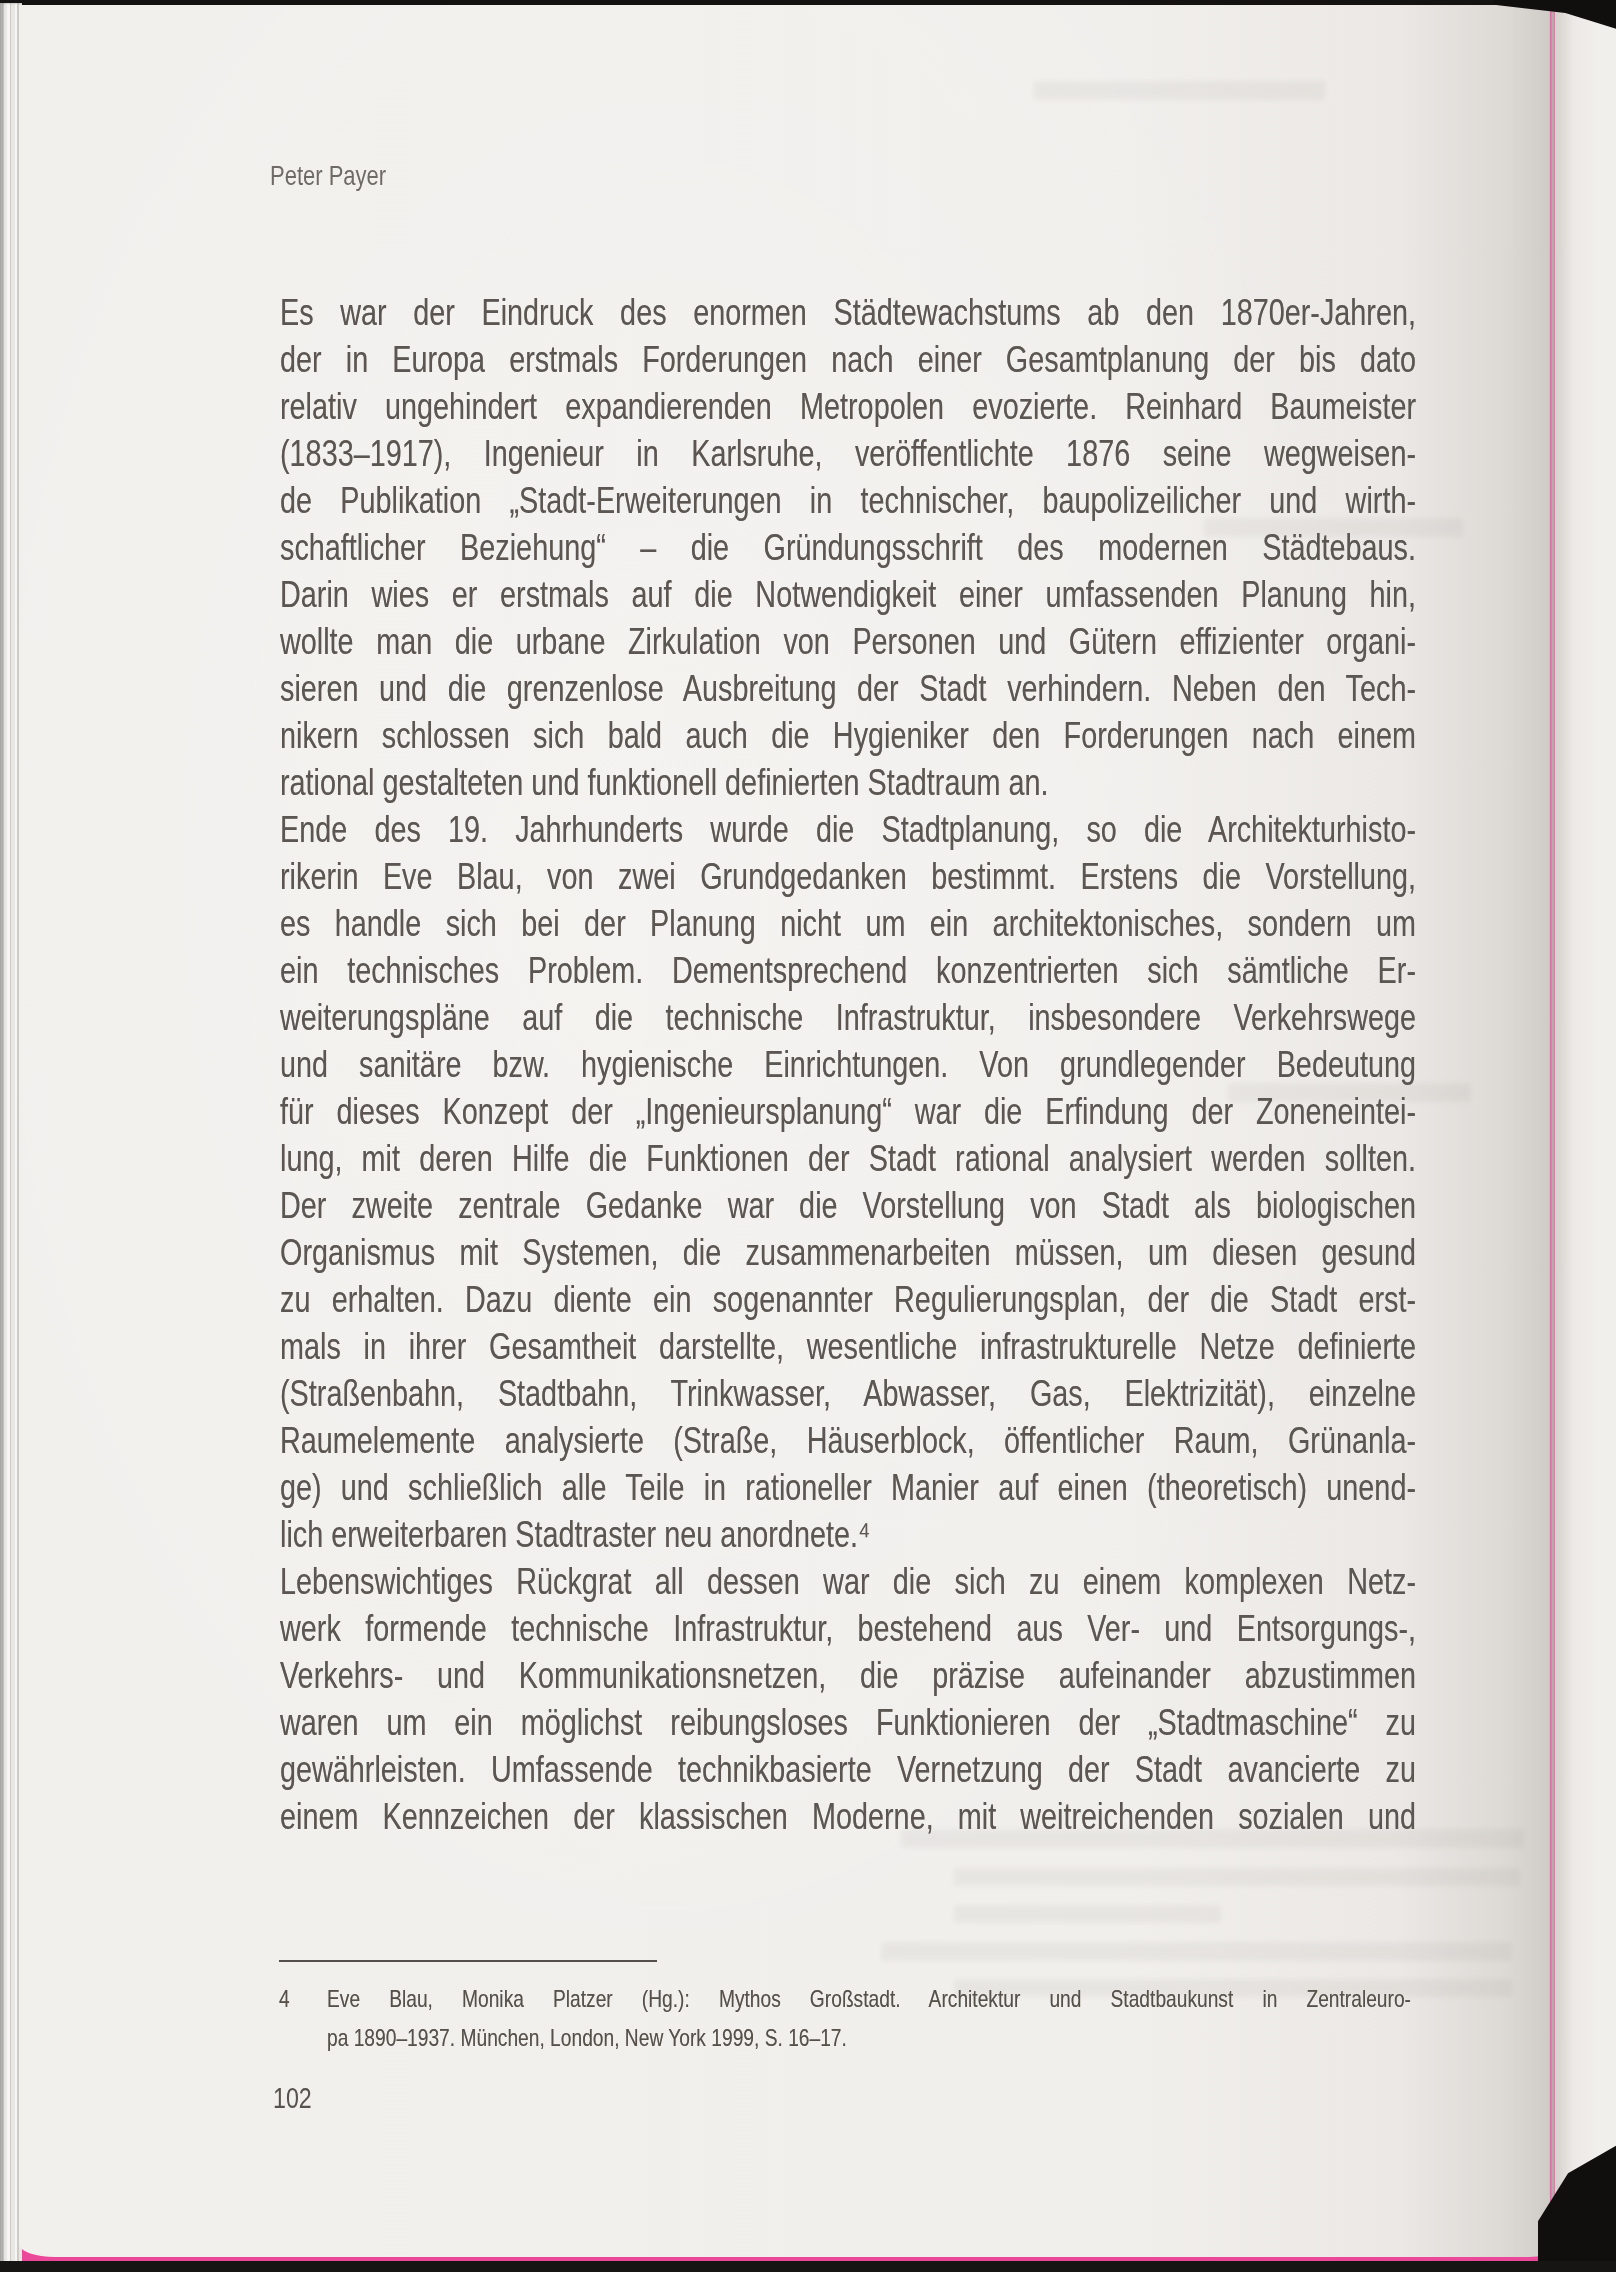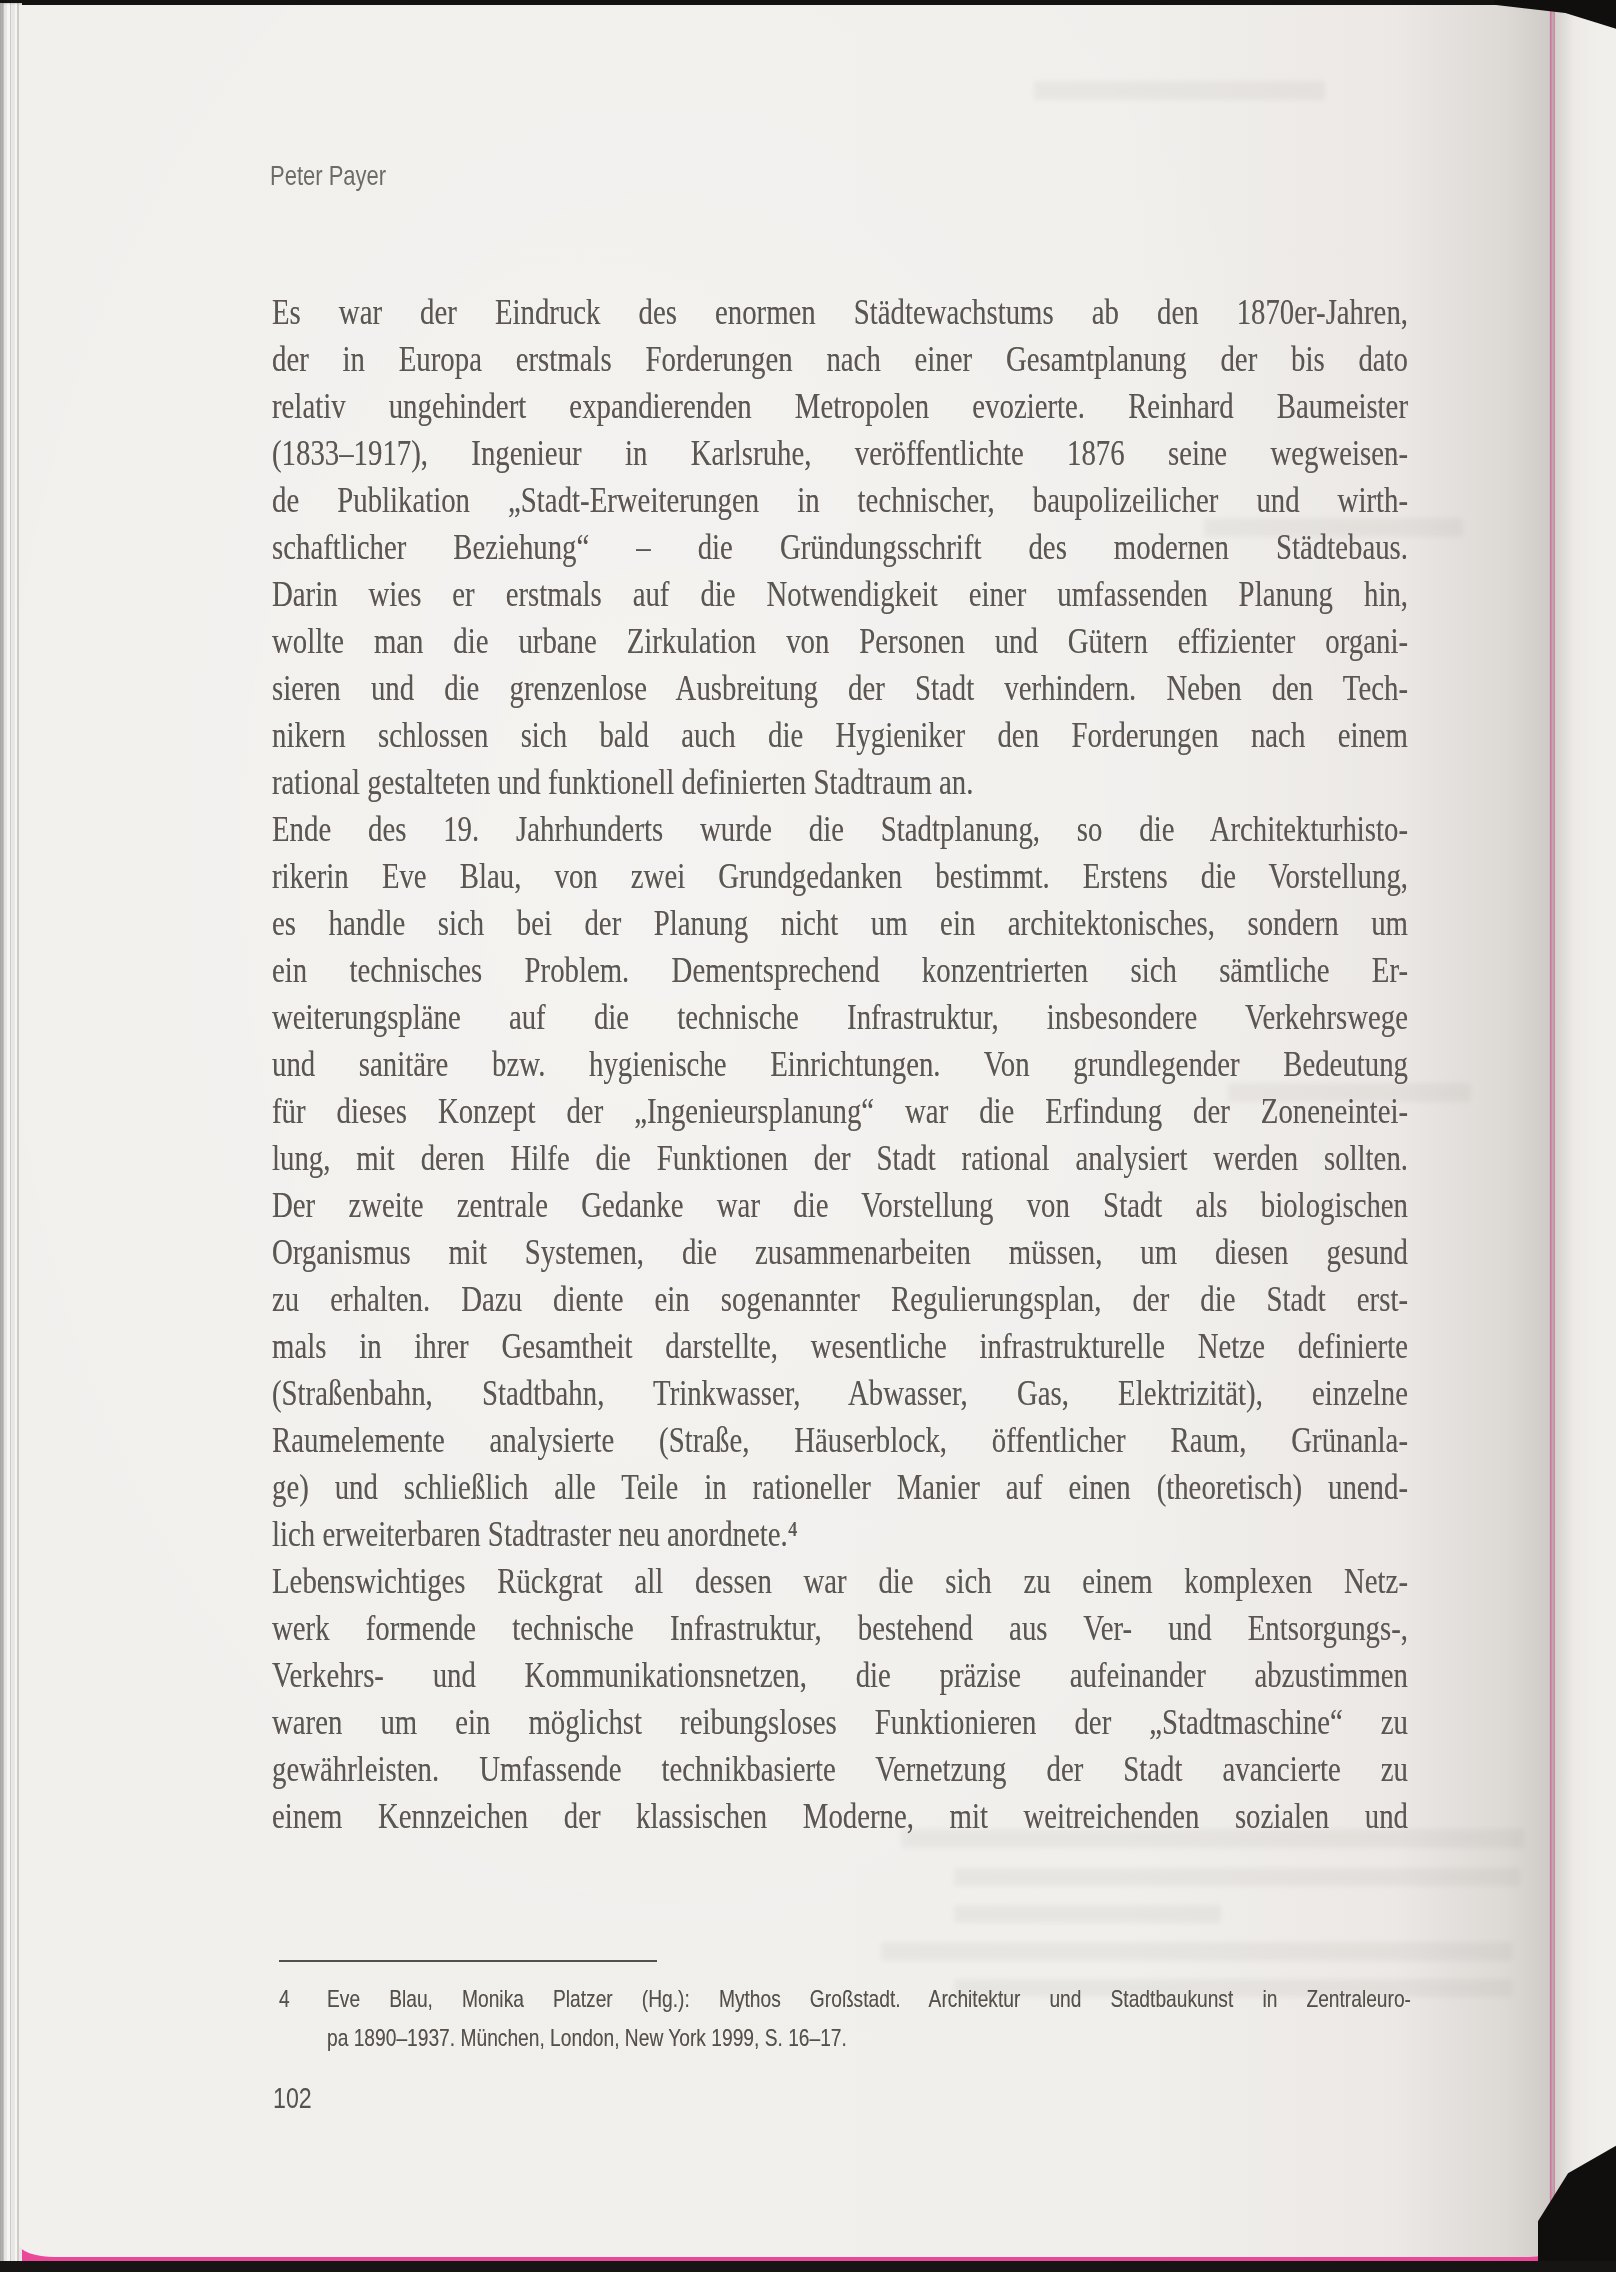--- a/index.html
+++ b/index.html
@@ -23,21 +23,21 @@
   .wedge-top{position:absolute;left:1494px;top:0;width:123px;height:29px;background:#100f0e;
     clip-path:polygon(0 0,100% 0,100% 100%,58% 45%,0 16%);}
   .wedge-bottom{position:absolute;left:1538px;top:2131px;width:79px;height:141px;background:#100f0e;
     clip-path:polygon(0 100%,0 64%,38% 30%,100% 10%,100% 100%);}
   .top-strip{position:absolute;left:0;top:0;width:1617px;height:4.9px;background:#141312;}
 
   
   .cond{transform:scaleX(0.8);transform-origin:0 0;}
   .author{position:absolute;left:251px;top:154px;width:404px;font-size:27.5px;line-height:34px;
     color:#6e6a65;white-space:nowrap;}
-  .column{position:absolute;left:253px;top:284px;width:1136px;font-family:Liberation Serif, serif;}
+  .column{position:absolute;left:261px;top:284px;width:1136px;}
   .column-inner{width:1420px;font-size:36px;line-height:47px;color:#5b5651;
     text-shadow:0 0 0.5px rgba(91,86,81,.45);}
   .bl{text-align:justify;text-align-last:justify;}
   .bl.short{text-align-last:left;}
 
   .fn-rule{position:absolute;left:260px;top:1955px;width:378px;height:2.4px;background:#55504b;}
   .footnote{position:absolute;left:260px;top:1974px;width:1132px;}
   .fn-inner{width:1415px;font-size:24px;line-height:39px;color:#555049;display:flex;
     text-shadow:0 0 0.4px rgba(85,80,73,.4);}
   .fn-num{width:60px;flex:0 0 60px;}

